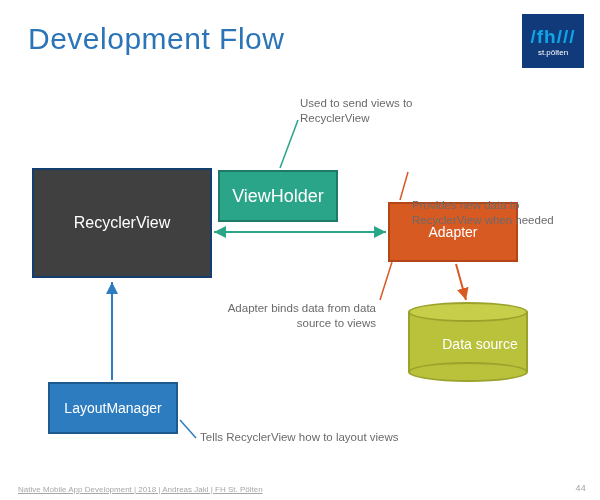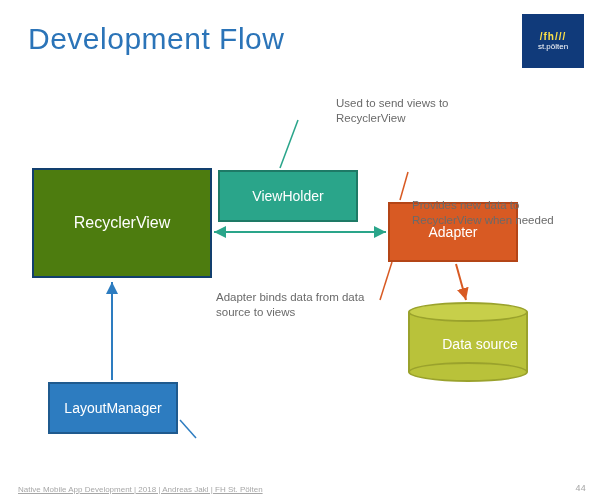--- a/index.html
+++ b/index.html
@@ -1,36 +1,36 @@
 <!DOCTYPE html>
 <html><head>
 <meta charset="utf-8">
 <style>
   * { box-sizing: border-box; margin: 0; padding: 0; }
   html, body { width: 600px; height: 500px; font-family: "Segoe UI Light", "Segoe UI", Arial, sans-serif; background: #fff; overflow: hidden; }
   .slide { position: relative; width: 600px; height: 500px; }
   .title { position: absolute; left: 28px; top: 22px; font-size: 30px; font-weight: 300; color: #2b74b8; letter-spacing: .5px; }
   .logo { position: absolute; right: 16px; top: 14px; width: 62px; height: 54px; background:#103a7a; display:flex; flex-direction:column; align-items:center; justify-content:center; }
-  .logo .brand { color:#fde047; font-weight:700; font-size:10px; letter-spacing:1px; }
+  .logo .brand { color:#0ea5e9; font-weight:700; font-size:19px; letter-spacing:1px; }
   .logo .sub { color:#fff; font-size:8px; margin-top:0; }
   .canvas { position:absolute; inset:0; }
   .box { position:absolute; display:flex; align-items:center; justify-content:center; color:#fff; font-size:16px; font-weight:300; border:2px solid rgba(0,0,0,.05); }
-  .recycler { left:32px; top:168px; width:180px; height:110px; background:#4d7c0f; border:2px solid #123f6e; }
-  .viewholder { left:218px; top:170px; width:140px; height:52px; background:#2aa58a; border:2px solid #1e7a66; font-size:14px; }
+  .recycler { left:32px; top:168px; width:180px; height:110px; background:#404040; border:2px solid #123f6e; }
+  .viewholder { left:218px; top:170px; width:120px; height:52px; background:#2aa58a; border:2px solid #1e7a66; font-size:18px; }
   .adapter { left:388px; top:202px; width:130px; height:60px; background:#d85a23; border:2px solid #b44517; font-size:14px; }
   .layoutmgr { left:48px; top:382px; width:130px; height:52px; background:#2d7cc0; border:2px solid #1f5a8e; font-size:14px; }
   .cylinder { position:absolute; left:408px; top:302px; width:120px; height:80px; }
   .cyl-body { position:absolute; left:0; top:10px; width:120px; height:60px; background:#b9c23a; border-left:2px solid #9aa22c; border-right:2px solid #9aa22c; }
   .cyl-top { position:absolute; left:0; top:0; width:120px; height:20px; background:#c7cf4a; border:2px solid #9aa22c; border-radius:50%; }
   .cyl-bot { position:absolute; left:0; bottom:0; width:120px; height:20px; background:#b9c23a; border:2px solid #9aa22c; border-radius:50%; }
   .cyl-label { position:absolute; left:0; top:34px; width:144px; text-align:center; color:#fff; font-size:14px; font-weight:300; }
   .note { position:absolute; font-size:11.5px; color:#6a6a6a; line-height:1.3; }
-  .note.l1 { left:300px; top:96px; width:180px;margin-left:36px; }
+  .note.l1 { left:300px; top:96px; width:180px; }
   .note.l2 { left:412px; top:150px; width:170px;margin-top:48px; }
-  .note.l3 { left:216px; top:290px; width:160px; text-align:left; }
+  .note.l3 { left:216px; top:301px; width:160px; text-align:right; }
   .note.l4 { left:200px; top:430px; width:210px; }
   .footer { position:absolute; left:18px; bottom:6px; font-size:8px; color:#a7a7a7;text-decoration:underline; }
   .pagenum { position:absolute; right:14px; bottom:6px; font-size:9px; color:#a7a7a7;font-family:Liberation Mono, monospace; }
   svg.arrows { position:absolute; inset:0; width:600px; height:500px; pointer-events:none; }
 </style>
 </head>
 <body>
 
 <div class="slide">
   <div class="title">Development Flow</div>
@@ -89,17 +89,18 @@
     <div class="cylinder">
       <div class="cyl-body"></div>
       <div class="cyl-bot"></div>
       <div class="cyl-top"></div>
       <div class="cyl-label">Data source</div>
     </div>
 
     <div class="note l1">Used to send views to RecyclerView</div>
     <div class="note l2">Provides new data to RecyclerView when needed</div>
     <div class="note l3">Adapter binds data from data source to views</div>
+    <div class="note l4">Tells RecyclerView how to layout views</div>
   </div>
 
   <div class="footer">Native Mobile App Development | 2018 | Andreas Jakl | FH St. Pölten</div>
   <div class="pagenum">44</div>
 </div>
 
 </body></html>

